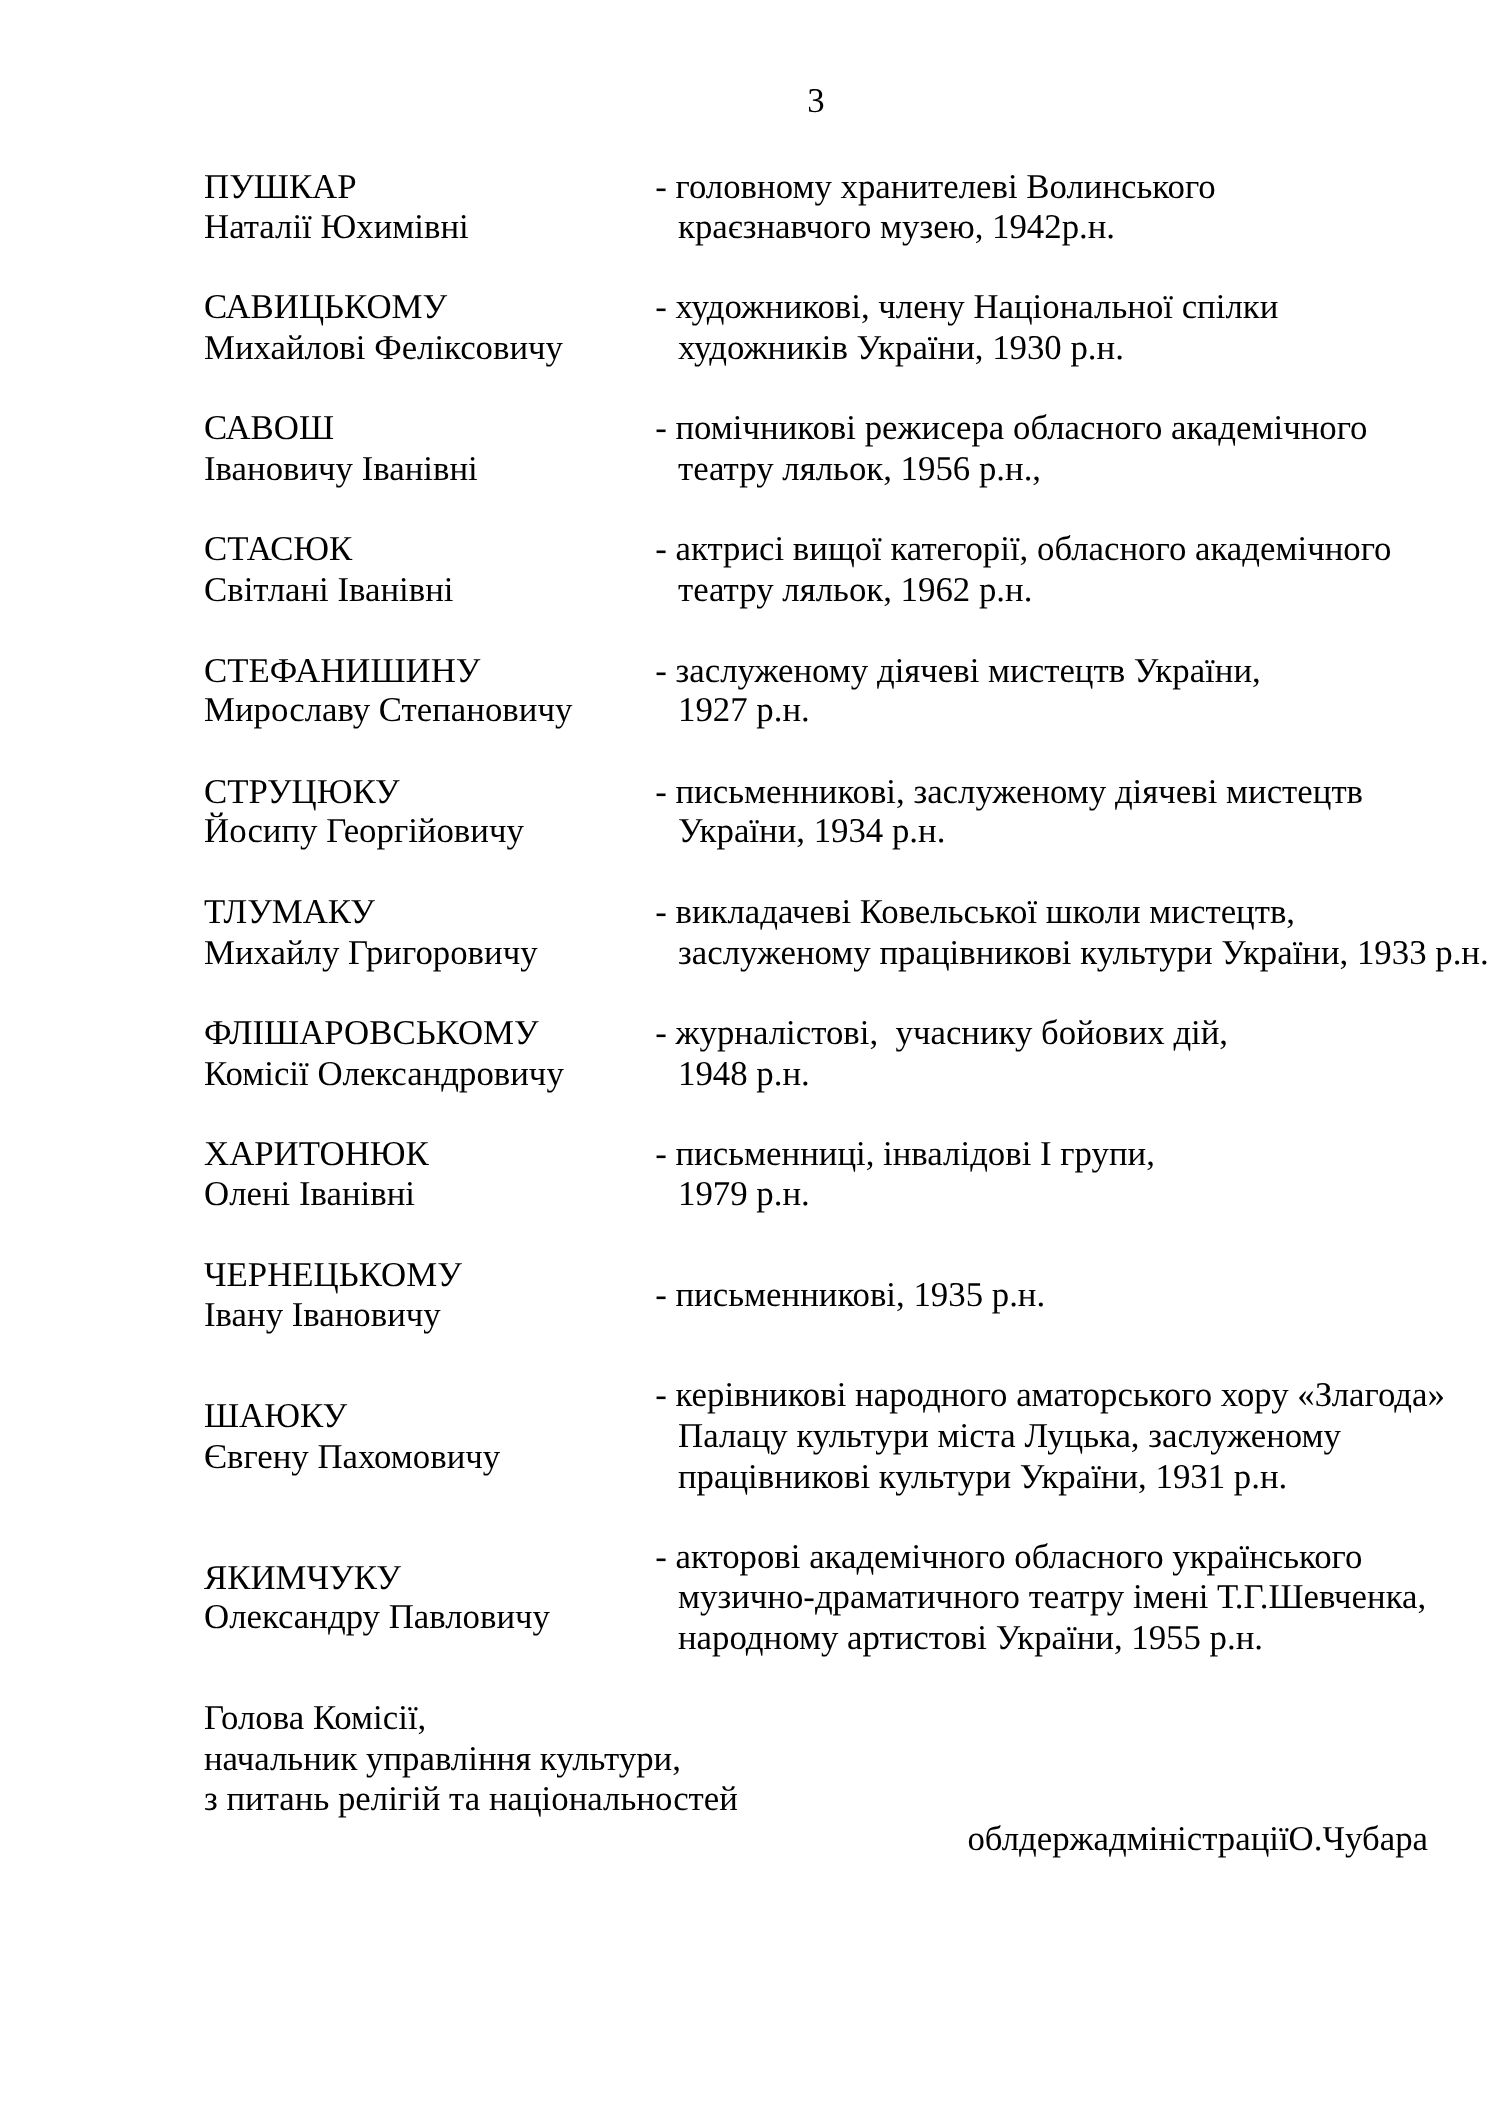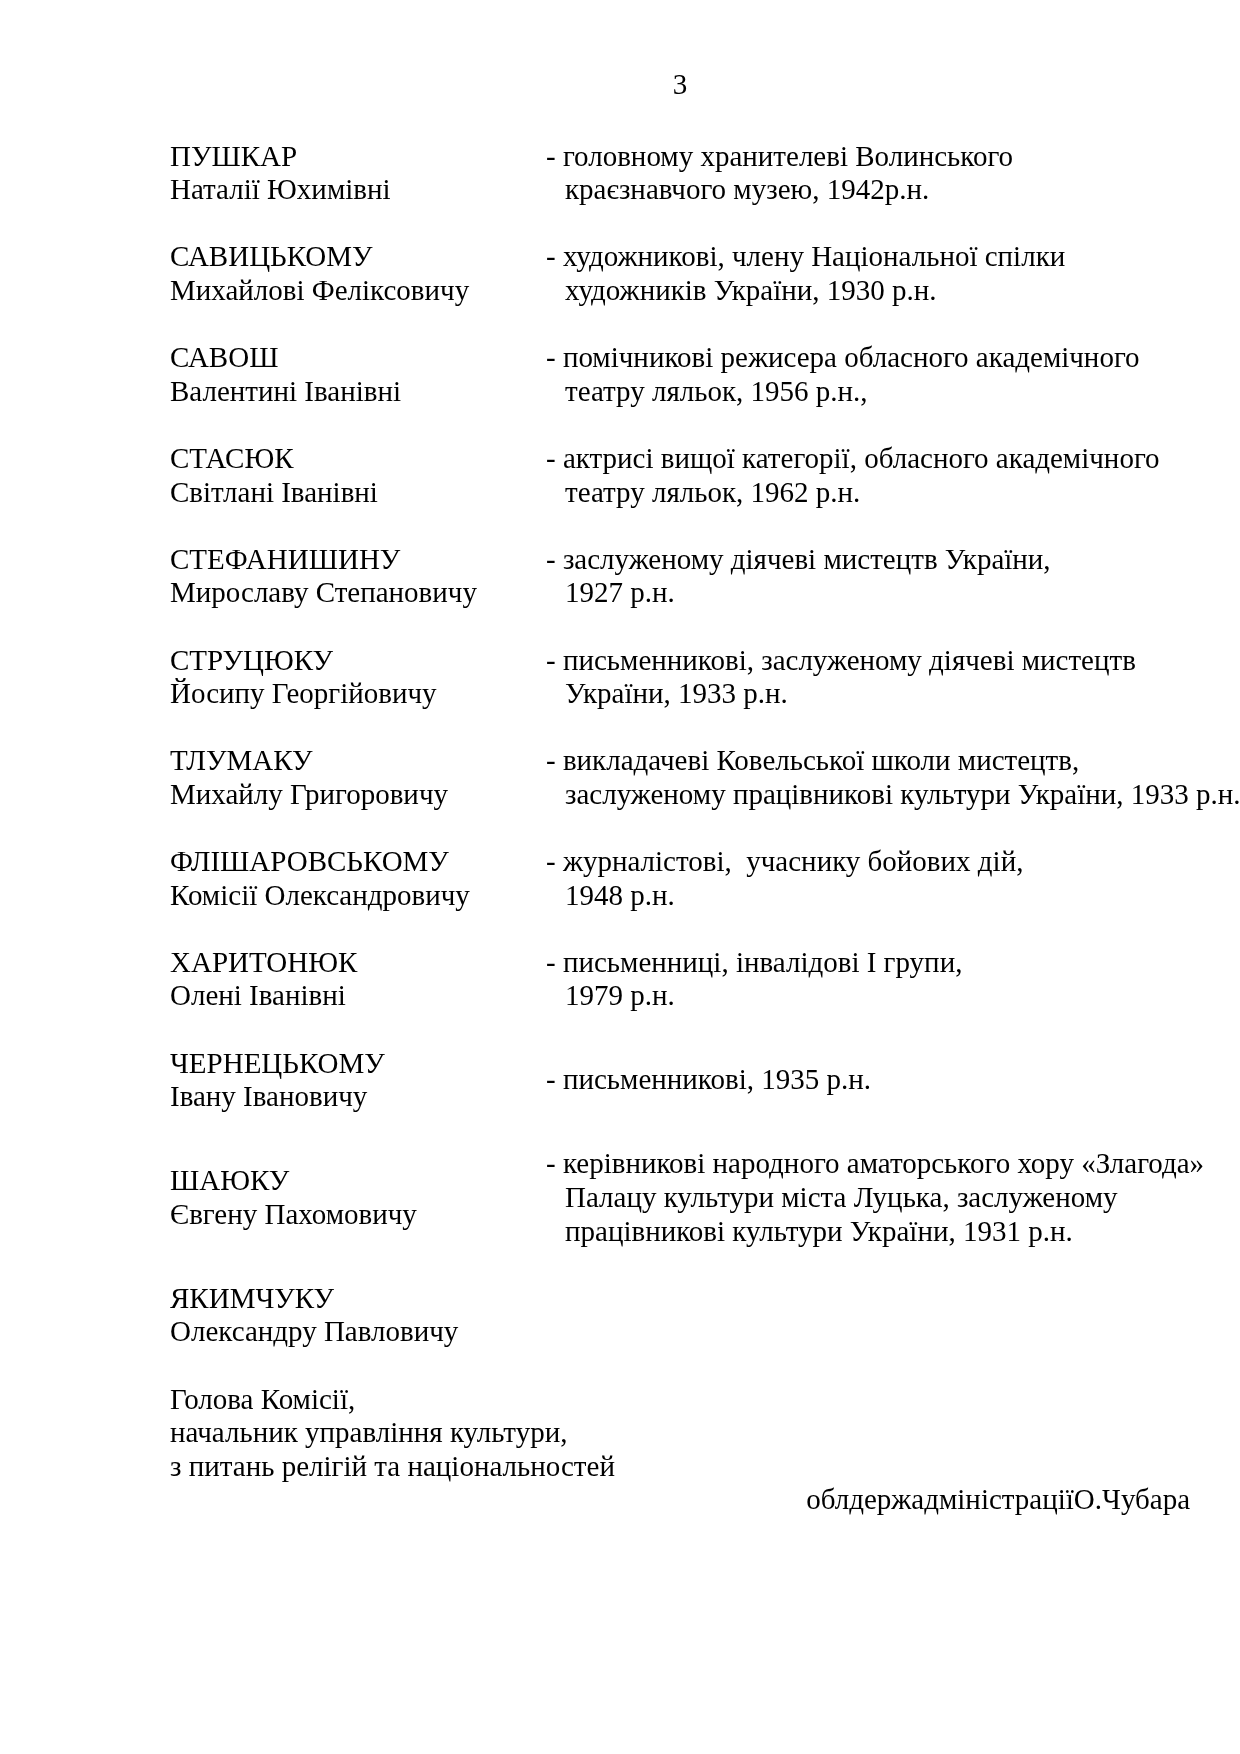--- a/index.html
+++ b/index.html
@@ -91,21 +91,21 @@
     </div>
     <div class="desc">
             <div class="line">- художникові, члену Національної спілки</div>
             <div class="line">художників України, 1930 р.н.</div>
           </div>
   </div>
 
   <div class="entry">
     <div class="names">
       <div class="nline">САВОШ</div>
-      <div class="nline">Валентині Іванівні</div>
+      <div class="nline">Івановичу Іванівні</div>
     </div>
     <div class="desc">
             <div class="line">- помічникові режисера обласного академічного</div>
             <div class="line">театру ляльок, 1956 р.н.,</div>
           </div>
   </div>
 
   <div class="entry">
     <div class="names">
       <div class="nline">СТАСЮК</div>
@@ -128,21 +128,21 @@
           </div>
   </div>
 
   <div class="entry">
     <div class="names">
       <div class="nline">СТРУЦЮКУ</div>
       <div class="nline">Йосипу Георгійовичу</div>
     </div>
     <div class="desc">
             <div class="line">- письменникові, заслуженому діячеві мистецтв</div>
-            <div class="line">України, 1933 р.н.</div>
+            <div class="line">України, 1934 р.н.</div>
           </div>
   </div>
 
   <div class="entry">
     <div class="names">
       <div class="nline">ТЛУМАКУ</div>
       <div class="nline">Михайлу Григоровичу</div>
     </div>
     <div class="desc">
             <div class="line">- викладачеві Ковельської школи мистецтв,</div>
@@ -192,20 +192,25 @@
             <div class="line">Палацу культури міста Луцька, заслуженому</div>
             <div class="line">працівникові культури України, 1931 р.н.</div>
           </div>
   </div>
 
   <div class="entry">
     <div class="names">
       <div class="nline">ЯКИМЧУКУ</div>
       <div class="nline">Олександру Павловичу</div>
     </div>
+    <div class="desc">
+            <div class="line">- акторові академічного обласного українського</div>
+            <div class="line">музично-драматичного театру імені Т.Г.Шевченка,</div>
+            <div class="line">народному артистові України, 1955 р.н.</div>
+          </div>
   </div>
 </div>
 
     <div class="footer">
       <div class="title-lines">
           <div class="fline">Голова Комісії,</div>
           <div class="fline">начальник управління культури,</div>
           <div class="fline">з питань релігій та національностей</div>
         </div>
       <div class="sigline">

